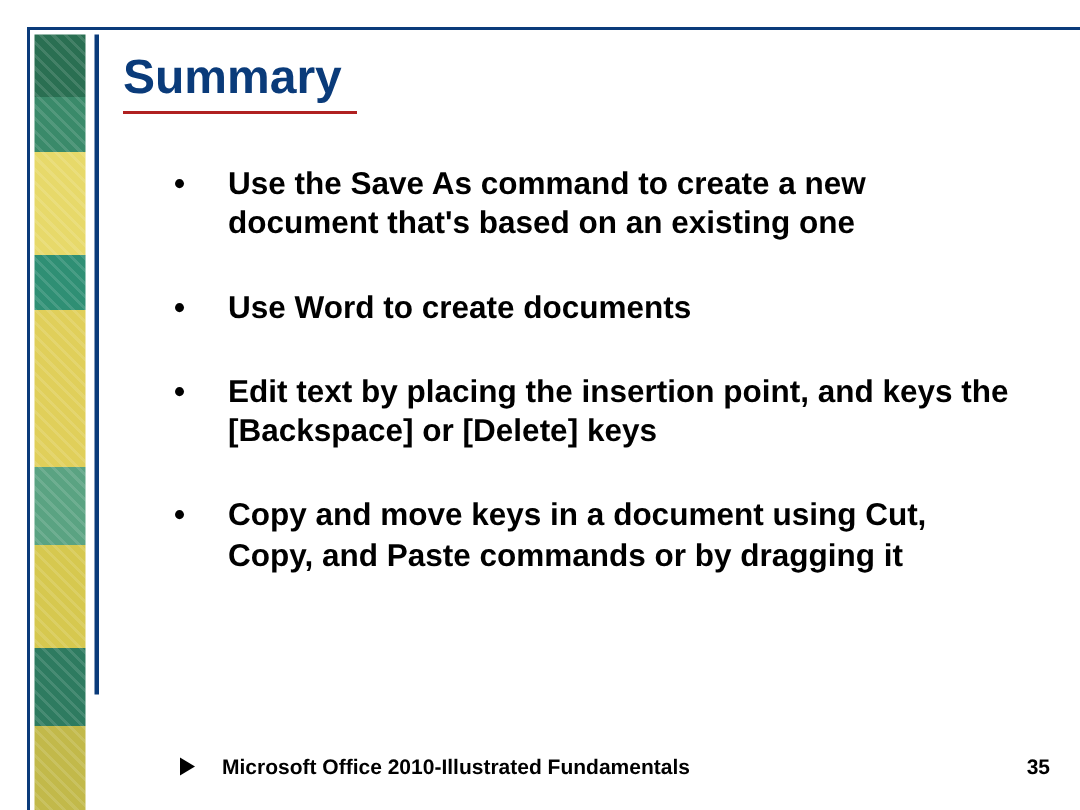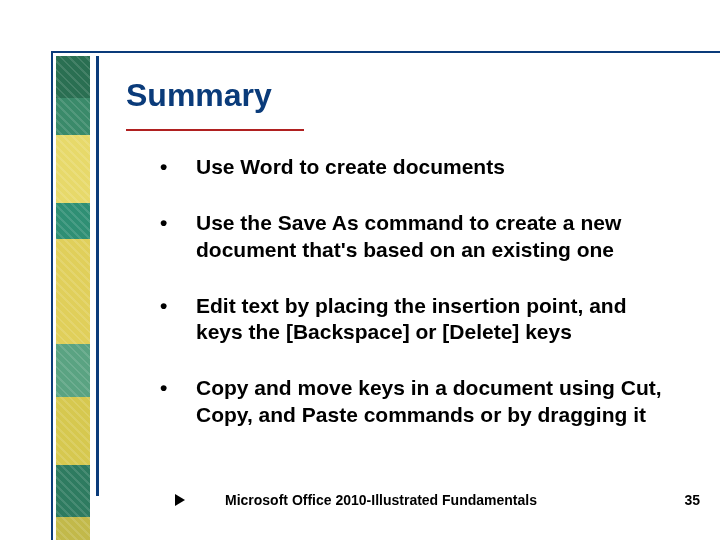--- a/index.html
+++ b/index.html
@@ -1,15 +1,15 @@
 <!DOCTYPE html>
 <html><head>
 <meta charset="utf-8">
 <style>
-  * { margin: 16px; padding: 0; box-sizing: border-box; }
+  * { margin: 5px; padding: 0; box-sizing: border-box; }
   body {
     width: 720px;
     height: 540px;
     background: #fff;
     font-family: Arial, Helvetica, sans-serif;
     position: relative;
     overflow: hidden;
   }
   .outer-border {
     position: absolute;
@@ -132,22 +132,22 @@
 <div class="outer-border"></div>
 <div class="side-texture"></div>
 <div class="side-rule"></div>
 
 <div class="title-wrap">
   <div class="title">Summary</div>
   <div class="title-underline"></div>
 </div>
 
 <ul class="bullets">
+  <li>Use the Save As command to create a new document that's based on an existing one</li>
   <li>Use Word to create documents</li>
-  <li>Use the Save As command to create a new document that's based on an existing one</li>
   <li>Edit text by placing the insertion point, and keys the [Backspace] or [Delete] keys</li>
   <li>Copy and move keys in a document using Cut, Copy, and Paste commands or by dragging it</li>
 </ul>
 
 <div class="footer">
   <div class="footer-left">
     <div class="arrow-icon"></div>
     <span class="footer-text">Microsoft Office 2010-Illustrated Fundamentals</span>
   </div>
   <span class="page-number">35</span>

